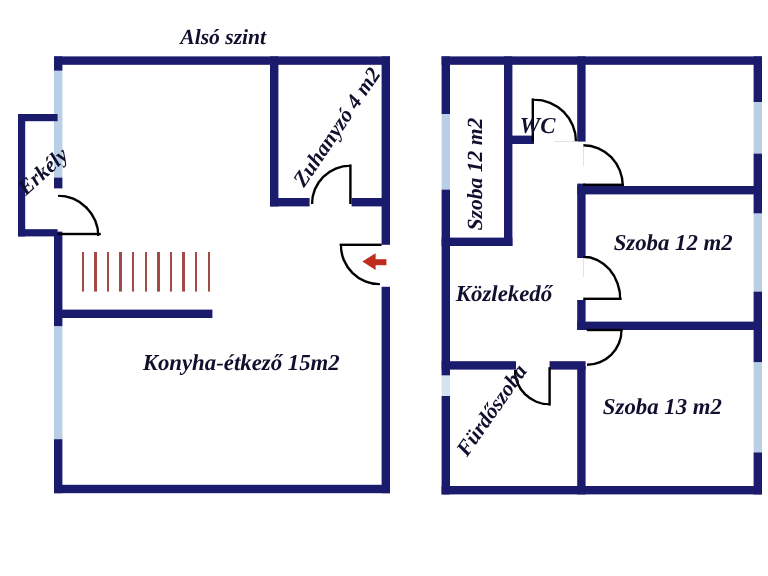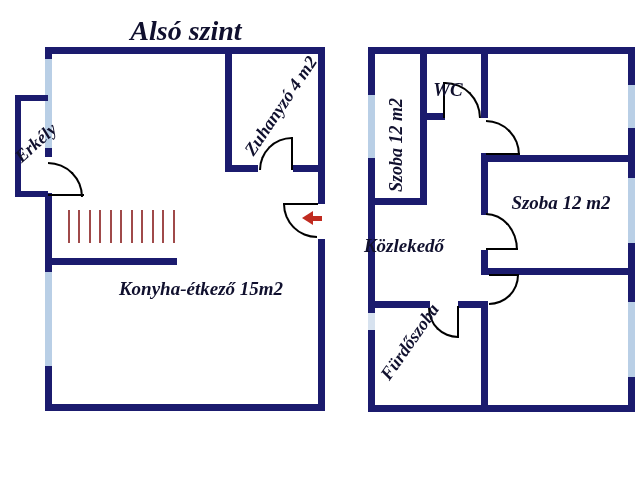--- a/index.html
+++ b/index.html
@@ -16,21 +16,21 @@
   .arc{position:absolute;border:0 solid #000;box-sizing:border-box;}
   .arc-tr{border-top:2px solid #000;border-right:2px solid #000;border-top-right-radius:100%;}
   .arc-tl{border-top:2px solid #000;border-left:2px solid #000;border-top-left-radius:100%;}
   .arc-bl{border-bottom:2px solid #000;border-left:2px solid #000;border-bottom-left-radius:100%;}
   .arc-br{border-bottom:2px solid #000;border-right:2px solid #000;border-bottom-right-radius:100%;}
   
   .stairs{position:absolute;background:repeating-linear-gradient(90deg,#a04a4a 0 2px,transparent 2px 10.5px);}
   
   .lbl{position:absolute;font-weight:bold;font-style:italic;color:#10102e;
        white-space:nowrap;transform:translate(-50%,-50%);}
-  .s18{font-size:18px;} .s19{font-size:19px;} .s21{font-size:28px;}
+  .s18{font-size:18px;} .s19{font-size:19px;} .s21{font-size:18px;}
   .rot-90{transform:translate(-50%,-50%) rotate(-90deg);}
   .rot-56{transform:translate(-50%,-50%) rotate(-56deg);}
   .rot-55{transform:translate(-50%,-50%) rotate(-55deg);}
   .rot-42{transform:translate(-50%,-50%) rotate(-42deg);}
   
   .arrow-head{position:absolute;width:0;height:0;
       border-top:7px solid transparent;border-bottom:7px solid transparent;
       border-right:11px solid #c02b20;}
   .arrow-tail{position:absolute;background:#c02b20;}
 </style>
@@ -73,21 +73,21 @@
   <div>
     <div class="arrow-head" style="left:302px;top:211px;"></div>
     <div class="arrow-tail" style="left:312px;top:215.5px;width:10px;height:5px;"></div>
   </div>
 
   <div class="stairs" style="left:68px;top:210px;width:107px;height:33px;"></div>
   <div class="w" style="left:50px;top:258px;width:127px;height:7px;"></div>
 
   <span class="lbl s18 rot-56" style="left:281px;top:106px;">Zuhanyzó 4 m2</span>
   <span class="lbl s18 rot-42" style="left:36px;top:143px;">Erkély</span>
-  <span class="lbl s19" style="left:201px;top:289px;">Konyha-étkező 15m2</span>
+  <span class="lbl s19" style="left:201px;top:303px;">Konyha-étkező 15m2</span>
 
 
   <div class="w" style="left:368px;top:47px;width:267px;height:7px;"></div>
   <div class="w" style="left:368px;top:405px;width:267px;height:7px;"></div>
 
   <div class="w" style="left:368px;top:47px;width:7px;height:48px;"></div>
   <div class="win" style="left:368px;top:95px;width:7px;height:63px;"></div>
   <div class="w" style="left:368px;top:158px;width:7px;height:155px;"></div>
   <div class="win-pale" style="left:368px;top:313px;width:7px;height:17px;"></div>
   <div class="w" style="left:368px;top:330px;width:7px;height:82px;"></div>
@@ -122,19 +122,20 @@
 
   <div class="arc arc-br" style="left:489px;top:275px;width:30px;height:30px;"></div>
   <div class="blk" style="left:489px;top:274px;width:30px;height:2px;"></div>
 
   <div class="w" style="left:368px;top:301px;width:62px;height:7px;"></div>
   <div class="w" style="left:458px;top:301px;width:30px;height:7px;"></div>
   <div class="arc arc-bl" style="left:428px;top:308px;width:30px;height:30px;"></div>
   <div class="blk" style="left:457px;top:306px;width:2px;height:32px;"></div>
 
   <span class="lbl s18 rot-90" style="left:396px;top:145px;">Szoba 12 m2</span>
-  <span class="lbl s19" style="left:448px;top:90px;">WC</span>
+  <span class="lbl s19" style="left:448px;top:106px;">WC</span>
   <span class="lbl s19" style="left:561px;top:203px;">Szoba 12 m2</span>
-  <span class="lbl s19" style="left:404px;top:246px;">Közlekedő</span>
+  <span class="lbl s19" style="left:552px;top:340px;">Szoba 13 m2</span>
+  <span class="lbl s19" style="left:420px;top:246px;">Közlekedő</span>
   <span class="lbl s18 rot-55" style="left:410px;top:342px;">Fürdőszoba</span>
 
 
 </div>
 
 </body></html>

